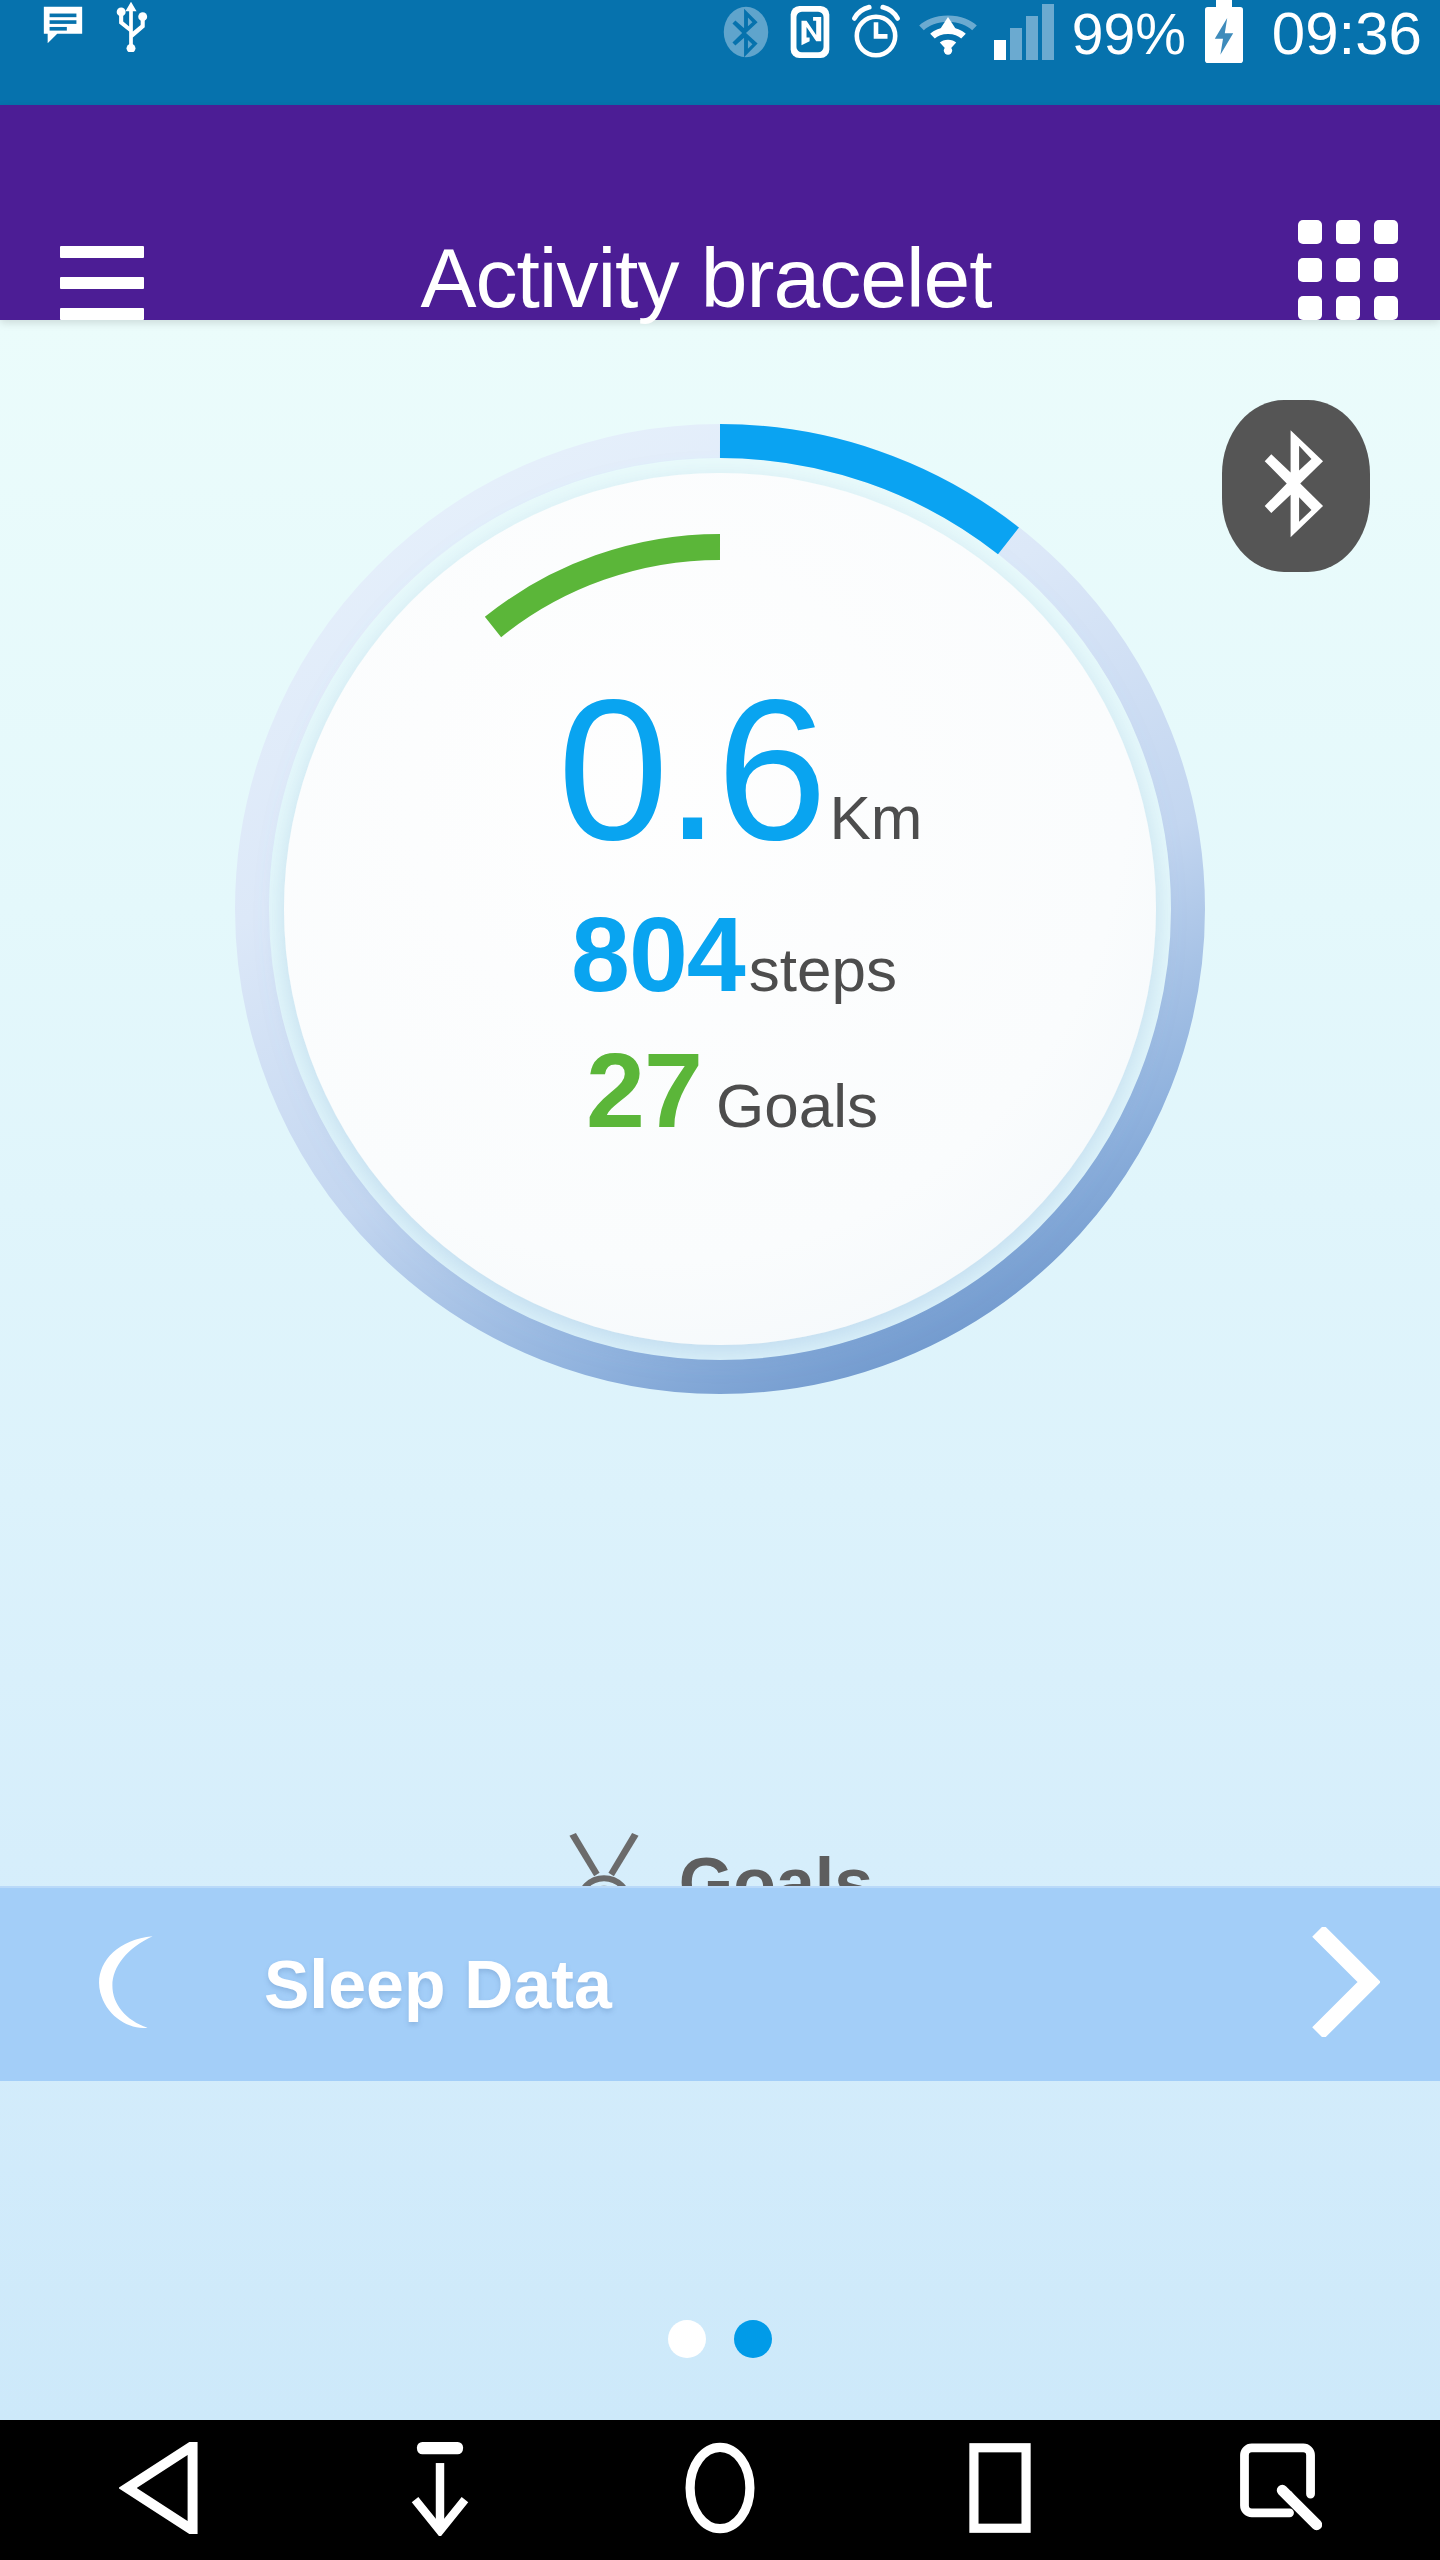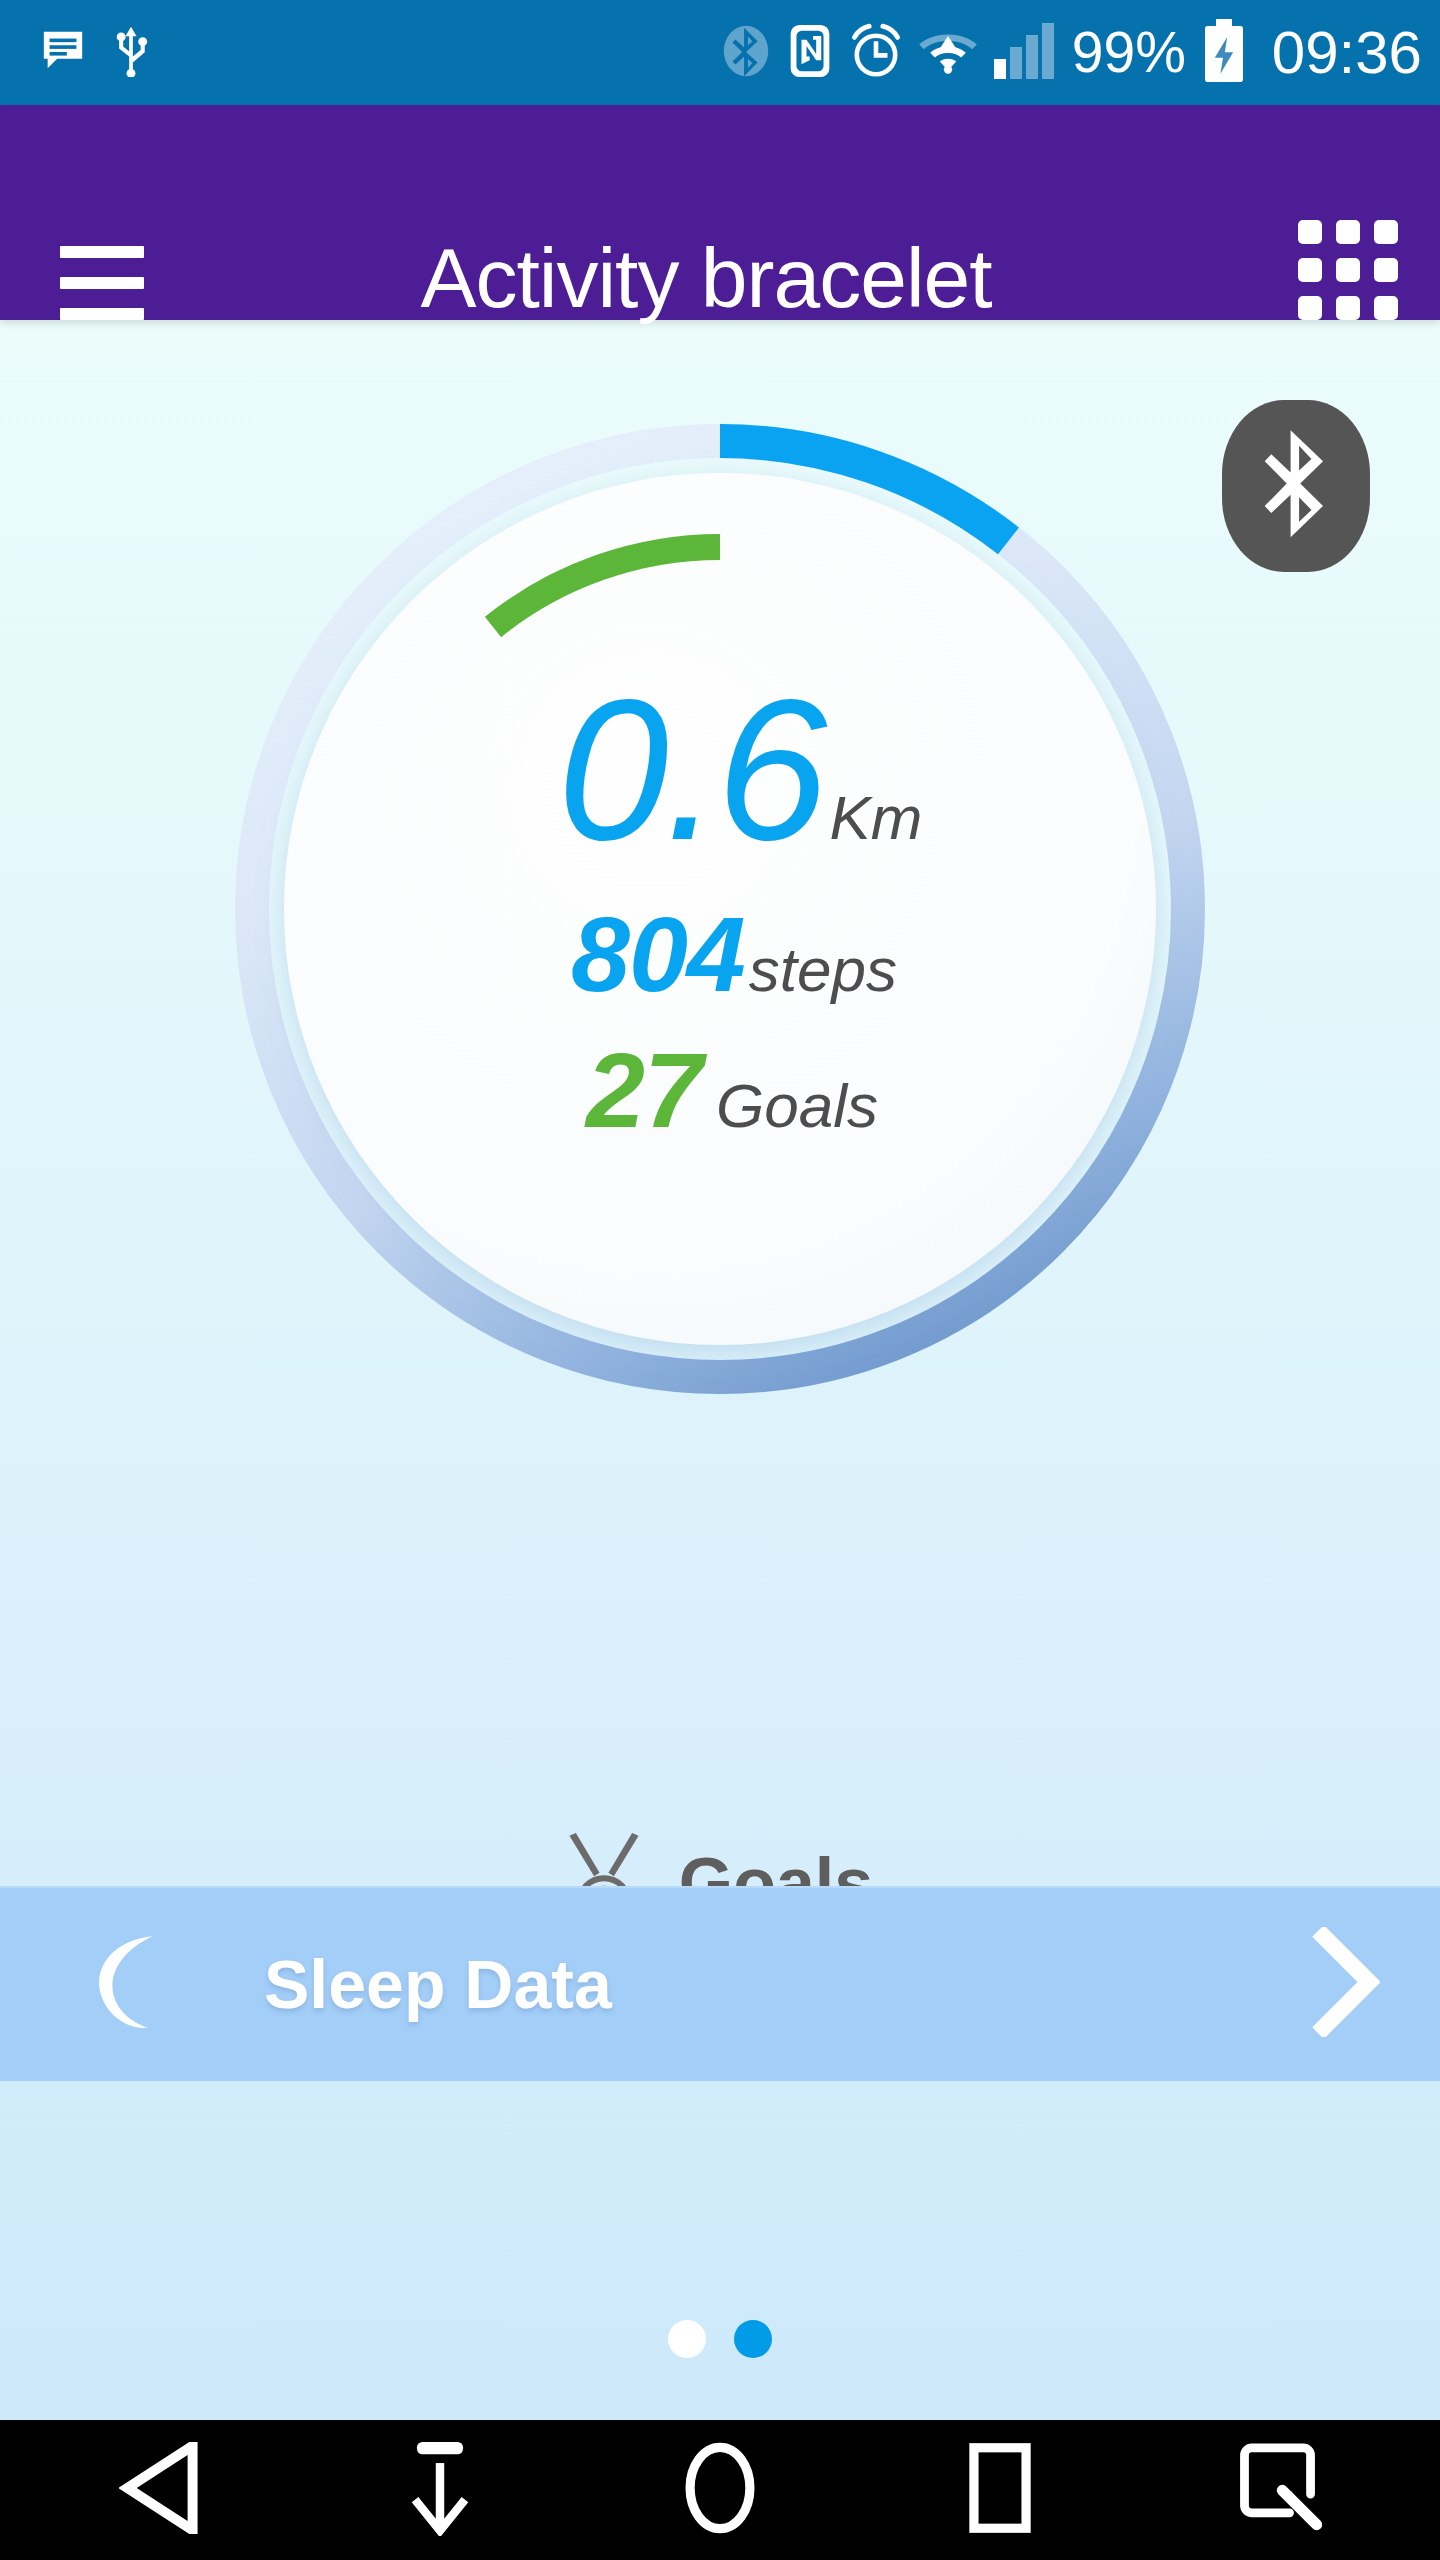--- a/index.html
+++ b/index.html
@@ -20,21 +20,21 @@
   }
 
   
   #status-bar {
     position: absolute;
     top: 0; left: 0;
     width: 1440px;
     height: 105px;
     background: #0672AD;
     display: flex;
-    align-items: center;
+    align-items: flex-start;
     box-sizing: border-box;
     padding: 0 18px 0 40px;
   }
   #status-left {
     display: flex;
     align-items: center;
     gap: 28px;
   }
   #status-right {
     margin-left: auto;
@@ -137,21 +137,20 @@
     cursor: pointer;
   }
 
   
   #gauge {
     position: absolute;
     left: 216px;
     top: 85px;
     width: 1008px;
     height: 1008px;
-    font-style: italic;
   }
   #gauge svg { display: block; }
   #gauge-readout {
     position: absolute;
     left: 0; top: 0;
     width: 1008px;
     height: 1008px;
     display: flex;
     flex-direction: column;
     align-items: center;

